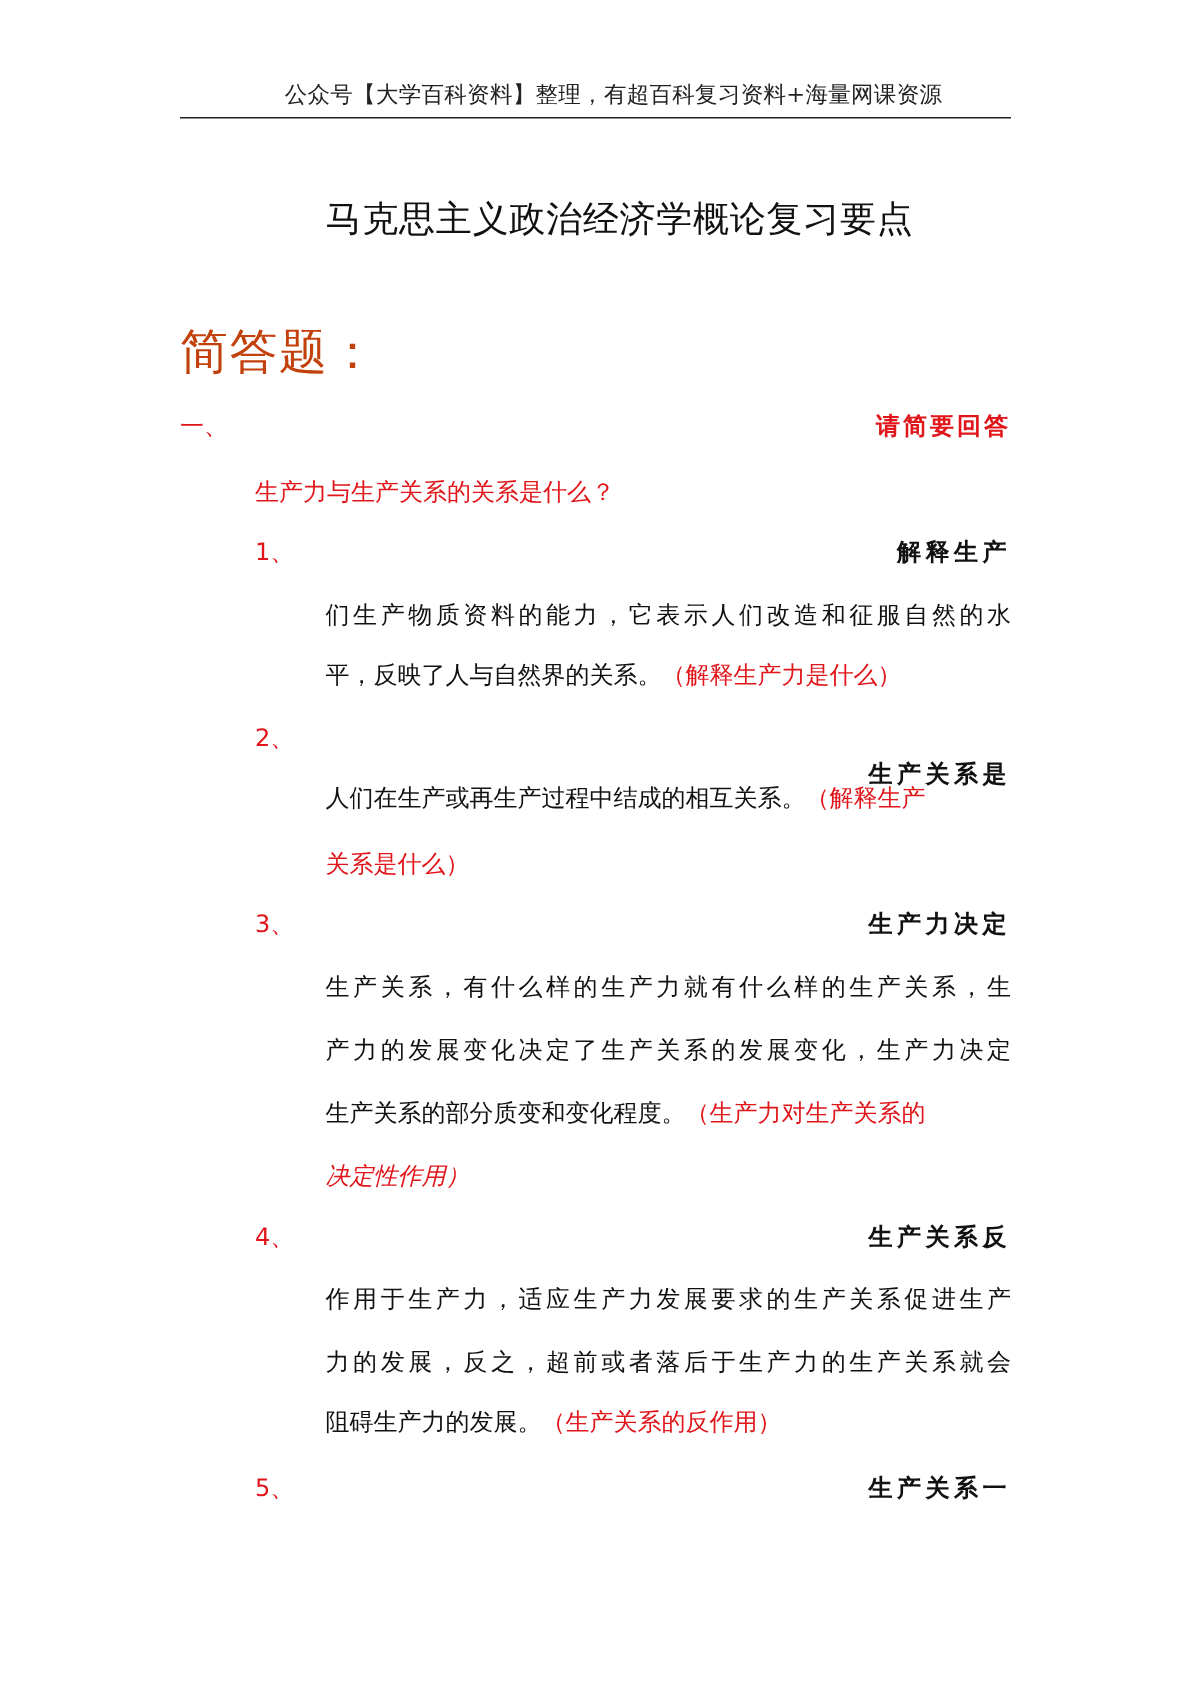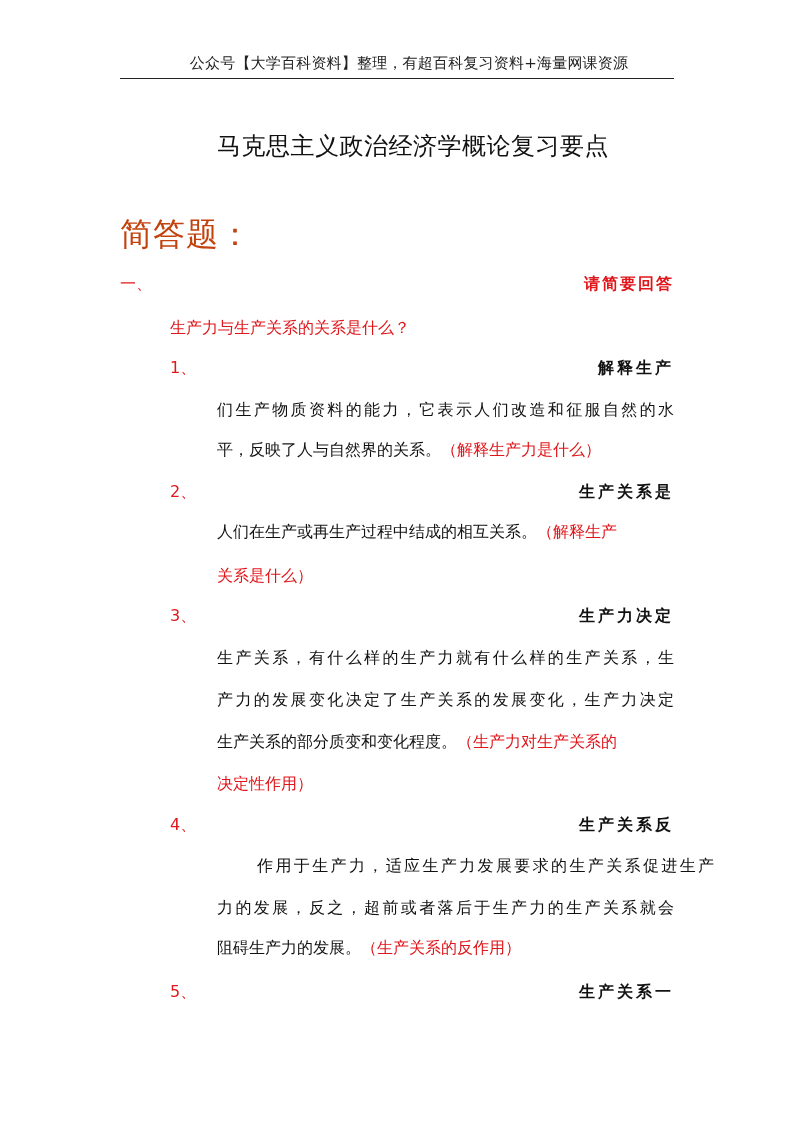--- a/index.html
+++ b/index.html
@@ -117,38 +117,38 @@
 
 <div>
   <span class="num" style="left:170px; top:356px;">1、</span>
   <span class="right" style="top:356px;">解释生产</span>
   <div class="just" style="top:398px;"><span>们生产物质资料的能力，它表示人们改造和征服自然的水</span></div>
   <div class="plain" style="top:438px;"><span>平，反映了人与自然界的关系。</span><span class="red">（解释生产力是什么）</span></div>
 </div>
 
 <div>
   <span class="num" style="left:170px; top:480px;">2、</span>
-  <span class="right" style="top:480px;">生产关系是</span>
+  <span class="right" style="top:504px;">生产关系是</span>
   <div class="plain" style="top:520px;"><span>人们在生产或再生产过程中结成的相互关系。</span><span class="red">（解释生产</span></div>
   <div class="plain" style="top:564px;"><span class="red">关系是什么）</span></div>
 </div>
 
 <div>
   <span class="num" style="left:170px; top:604px;">3、</span>
   <span class="right" style="top:604px;">生产力决定</span>
   <div class="just" style="top:646px;"><span>生产关系，有什么样的生产力就有什么样的生产关系，生</span></div>
   <div class="just" style="top:688px;"><span>产力的发展变化决定了生产关系的发展变化，生产力决定</span></div>
   <div class="plain" style="top:730px;"><span>生产关系的部分质变和变化程度。</span><span class="red">（生产力对生产关系的</span></div>
-  <div class="plain" style="top:772px;"><span class="red">决定性作用）</span></div>
+  <div class="plain" style="top:772px;font-style:italic;"><span class="red">决定性作用）</span></div>
 </div>
 
 <div>
   <span class="num" style="left:170px; top:813px;">4、</span>
   <span class="right" style="top:813px;">生产关系反</span>
-  <div class="just" style="top:854px;margin-left:40px;"><span>作用于生产力，适应生产力发展要求的生产关系促进生产</span></div>
+  <div class="just" style="top:854px;"><span>作用于生产力，适应生产力发展要求的生产关系促进生产</span></div>
   <div class="just" style="top:896px;"><span>力的发展，反之，超前或者落后于生产力的生产关系就会</span></div>
   <div class="plain" style="top:936px;"><span>阻碍生产力的发展。</span><span class="red">（生产关系的反作用）</span></div>
 </div>
 
 <div>
   <span class="num" style="left:170px; top:980px;">5、</span>
   <span class="right" style="top:980px;">生产关系一</span>
 </div>
 
 </body></html>

